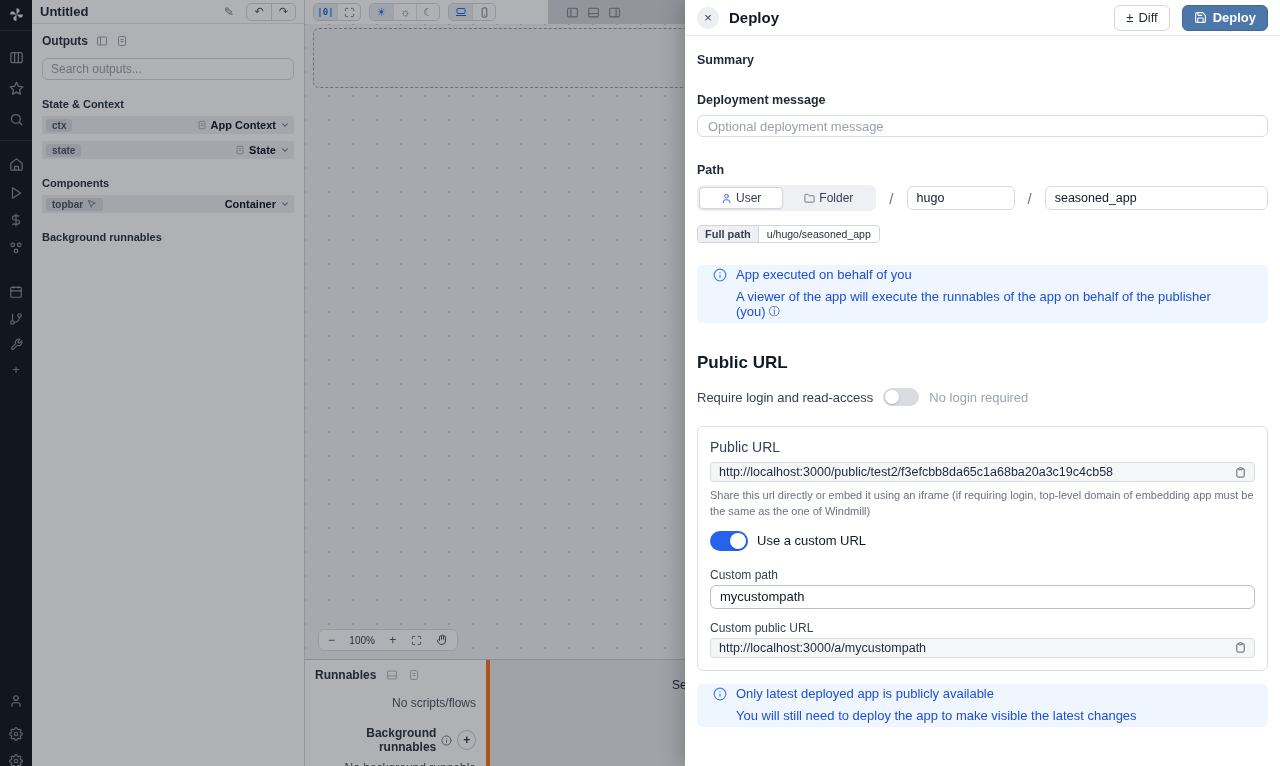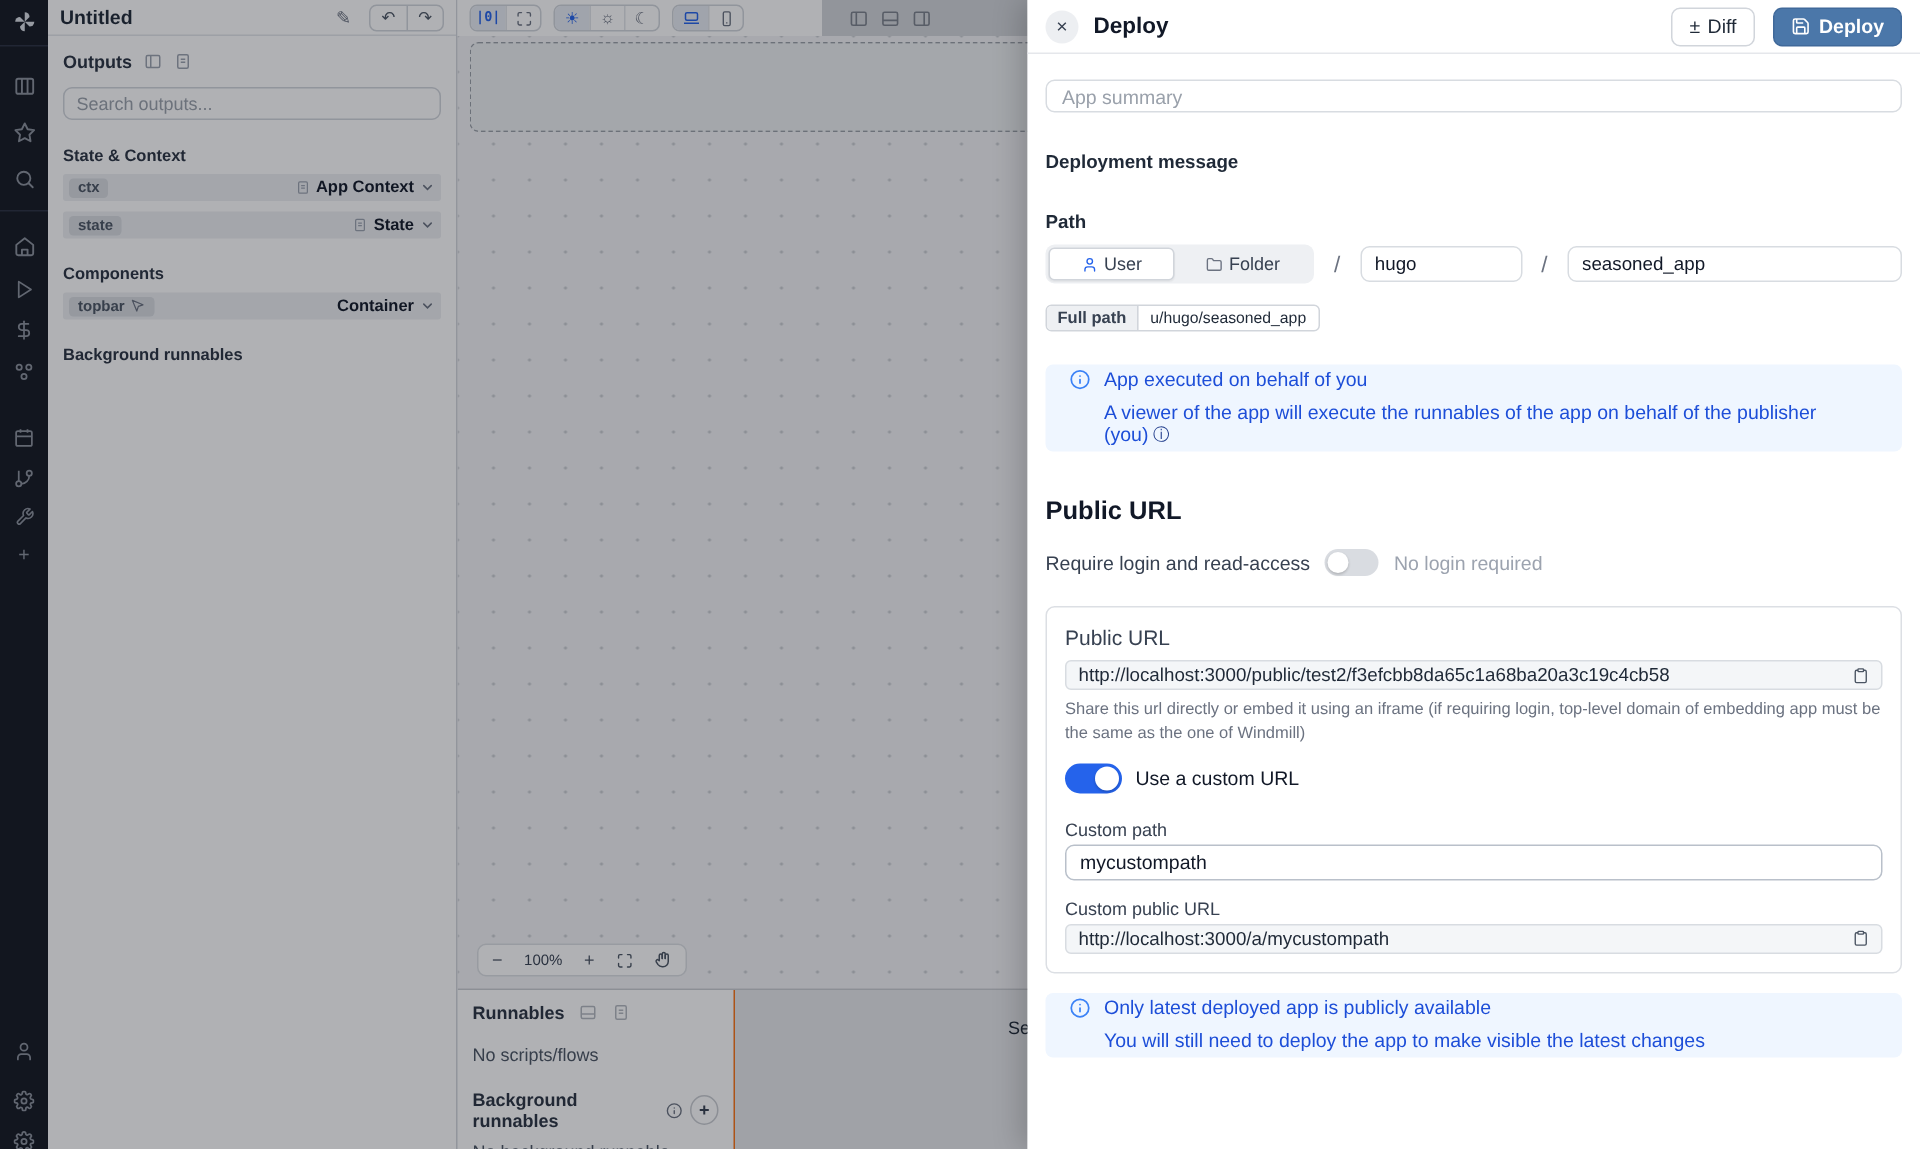--- a/index.html
+++ b/index.html
@@ -47,21 +47,21 @@
   
   .canvas { position:absolute; left:305px; top:24px; width:975px; height:635px; background:#f3f4f6;
             background-image:radial-gradient(#c9ccd1 1px, transparent 1.1px); background-size:24px 24px; background-position:12px 12px; z-index:1; }
   .topbar-comp { position:absolute; left:8px; top:4px; width:760px; height:60px; border:1.5px dashed #9aa0a8; border-radius:6px; background:#eef0f2; }
   .zoombar { position:absolute; left:13px; top:605px; width:140px; height:22px; background:#fff; border:1px solid #dcdfe3; border-radius:6px; display:flex; align-items:center; justify-content:space-between; padding:0 9px; color:#4b5563; }
   .zoomlvl { font-size:10px; color:#374151; }
   .zbtn { font-size:12px; color:#4b5563; }
 
   
   .bottom-panel { position:absolute; left:305px; top:659px; width:975px; height:107px; border-top:1px solid #c9ccd1; z-index:2; display:flex; }
-  .runn-left { width:185px; background:#fff; border-right:1px solid #f97316; padding:8px 10px; position:relative; }
+  .runn-left { width:185px; background:#fff; border-right:4px solid #f97316; padding:8px 10px; position:relative;text-align:right; }
   .runn-right { flex:1; background:#e7e9ec; position:relative; }
   .runn-head { display:flex; align-items:center; font-size:12px; font-weight:700; color:#2b3442; }
   .runn-head .hic { margin-left:10px; color:#b3b8bf; }
   .runn-head .hic:first-of-type { margin-left:auto; }
   .runn-empty { font-size:12px; color:#4b5563; margin-top:14px; }
   .bgr-row { display:flex; align-items:center; margin-top:16px; font-size:12px; font-weight:700; color:#2b3442; gap:5px; }
   .plus-circle { margin-left:auto; width:20px; height:20px; border:1px solid #c9ccd1; border-radius:50%; background:#fff; display:flex; align-items:center; justify-content:center; font-size:12px; color:#374151; }
   .sel-hint { position:absolute; left:182px; top:18px; font-size:12px; color:#1f2937; white-space:nowrap; }
 
   
@@ -426,23 +426,24 @@
                 <path d="M17 21v-7a1 1 0 0 0-1-1H8a1 1 0 0 0-1 1v7"></path>
                 <path d="M7 3v4a1 1 0 0 0 1 1h7"></path>
               </svg>
             </span>
           <span>Deploy</span>
         </button>
       </span>
     </header>
 
     <div class="dr-body">
-      <input class="tinput" placeholder="App summary" style="">
+      <div class="flabel">Summary</div>
 
       <div class="flabel mt26">Deployment message</div>
+      <input class="tinput" placeholder="Optional deployment message" style="">
 
       <div class="flabel mt26">Path</div>
       <div class="path-row">
         <span class="kind-group">
           <span class="kind active">
             <span class="ico">
                 <svg width="11" height="11" viewBox="0 0 24 24" fill="none" stroke="currentColor" stroke-width="2" stroke-linecap="round">
                   <path d="M19 21v-2a4 4 0 0 0-4-4H9a4 4 0 0 0-4 4v2"></path>
                   <circle cx="12" cy="7" r="4"></circle>
                 </svg>

